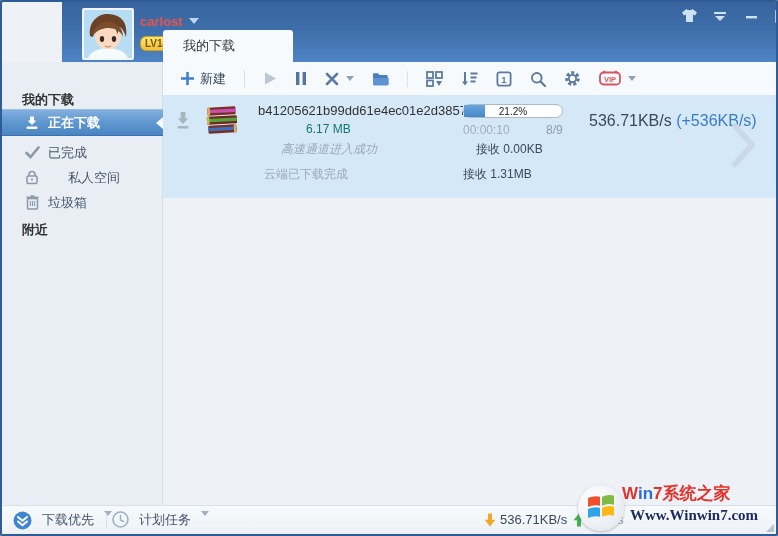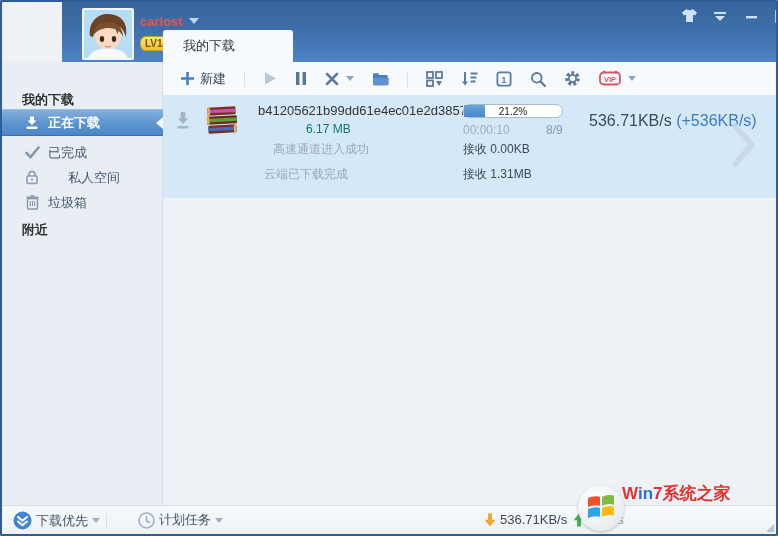--- a/index.html
+++ b/index.html
@@ -82,21 +82,21 @@
   .dl-speed { position:absolute; left:426px; top:17px; font-size:16px; color:#3b4a5a; }
   .dl-boost { color:#3a7cc4; }
   .st-gray { position:absolute; color:#9aa9b8; font-size:12px; }
   .st-dark { position:absolute; color:#3b4a5a; font-size:12px; }
   .row-chevron { position:absolute; right:18px; top:26px; opacity:.9; cursor:pointer; }
   
   .statusbar {
     position:absolute; left:0; top:503px; width:774px; height:29px;
     background:linear-gradient(#f7fafc,#eef2f6); border-top:1px solid #dae1ea;
   }
-  .sb-item { position:absolute; display:flex; align-items:center; gap:4px; font-size:13px; color:#44566b; cursor:pointer; }
+  .sb-item { position:absolute; display:flex; gap:10px; font-size:13px; color:#44566b; cursor:pointer; }
   .sb-caret { width:0; height:0; border-left:4px solid transparent; border-right:4px solid transparent; border-top:5px solid #9fb0c2; }
   .sb-sep { position:absolute; left:104px; top:7px; width:1px; height:15px; background:#d9e0e9; }
   .sb-speed { position:absolute; display:flex; align-items:center; gap:4px; font-size:13px; color:#3b4a5a; }
   
   .watermark { position:absolute; right:0; bottom:2px; width:198px; height:50px; z-index:5; }
   .wm-flag {
     position:absolute; left:0; top:3px; width:46px; height:46px; border-radius:50%;
     background:radial-gradient(circle at 35% 30%, #ffffff, #e9edf2 70%, #d8dee6);
     box-shadow:0 1px 3px rgba(0,0,0,.25); display:flex; align-items:center; justify-content:center;
   }
@@ -333,22 +333,22 @@
         <div class="pbar-label">21.2%</div>
       </div>
       <div class="dl-elapsed">00:00:10</div>
       <div class="dl-chunks">8/9</div>
 
       <div class="dl-speed">
         <span>536.71KB/s</span>
         <span class="dl-boost">(+536KB/s)</span>
       </div>
 
-      <div class="st-gray" style="left:110px; top:46px;">高速通道进入成功</div>
-      <div class="st-dark" style="left:300px; top:46px;text-align:right;">接收 0.00KB</div>
+      <div class="st-gray" style="left:118px; top:46px;font-style:italic;">高速通道进入成功</div>
+      <div class="st-dark" style="left:313px; top:46px;text-align:right;">接收 0.00KB</div>
       <div class="st-gray" style="left:101px; top:71px;">云端已下载完成</div>
       <div class="st-dark" style="left:300px; top:71px;">接收 1.31MB</div>
 
       <span class="row-chevron">
         <svg width="28" height="48" viewBox="0 0 28 48">
             <polyline points="5,5 22,24 5,43" stroke="#c9d8e8" stroke-width="6" fill="none" stroke-linecap="round" stroke-linejoin="round"></polyline>
           </svg>
       </span>
     </div>
   </div>
@@ -357,21 +357,21 @@
     <div class="sb-item" style="left:11px; top:5px;">
       <svg width="19" height="19" viewBox="0 0 19 19">
         <circle cx="9.5" cy="9.5" r="9" fill="#3f86d2"></circle>
         <path d="M5 6 L9.5 9.8 L14 6" stroke="#fff" stroke-width="2" fill="none" stroke-linecap="round"></path>
         <path d="M5 10.5 L9.5 14.3 L14 10.5" stroke="#fff" stroke-width="2" fill="none" stroke-linecap="round"></path>
       </svg>
       <span>下载优先</span>
       <span class="sb-caret"></span>
     </div>
     <div class="sb-sep"></div>
-    <div class="sb-item" style="left:136px; top:5px;">
+    <div class="sb-item" style="left:110px; top:5px;">
       <svg width="17" height="17" viewBox="0 0 17 17">
         <circle cx="8.5" cy="8.5" r="7.5" fill="none" stroke="#9fb0c2" stroke-width="1.6"></circle>
         <path d="M8.5 4.5 V9 L11.5 10.5" stroke="#9fb0c2" stroke-width="1.5" fill="none" stroke-linecap="round"></path>
       </svg>
       <span>计划任务</span>
       <span class="sb-caret"></span>
     </div>
 
     <div class="sb-speed" style="left:482px; top:6px;">
       <svg width="12" height="14" viewBox="0 0 12 14">
@@ -394,16 +394,17 @@
       <svg width="28" height="26" viewBox="0 0 28 26">
         <g transform="skewY(-5)">
           <path d="M1 3 Q7 1 13 3 V12 Q7 10 1 12 Z" fill="#f0512c"></path>
           <path d="M15 3 Q21 1 27 3 V12 Q21 10 15 12 Z" fill="#7fbb42"></path>
           <path d="M1 14 Q7 12 13 14 V23 Q7 21 1 23 Z" fill="#2ea3e8"></path>
           <path d="M15 14 Q21 12 27 14 V23 Q21 21 15 23 Z" fill="#fdb813"></path>
         </g>
       </svg>
     </div>
     <div class="wm-brand"><span class="r">W</span><span class="b">in</span><span class="r">7系统之家</span></div>
+    <div class="wm-url">Www.Winwin7.com</div>
   </div>
   <div class="grip"></div>
 
 </div>
 
 </body></html>

